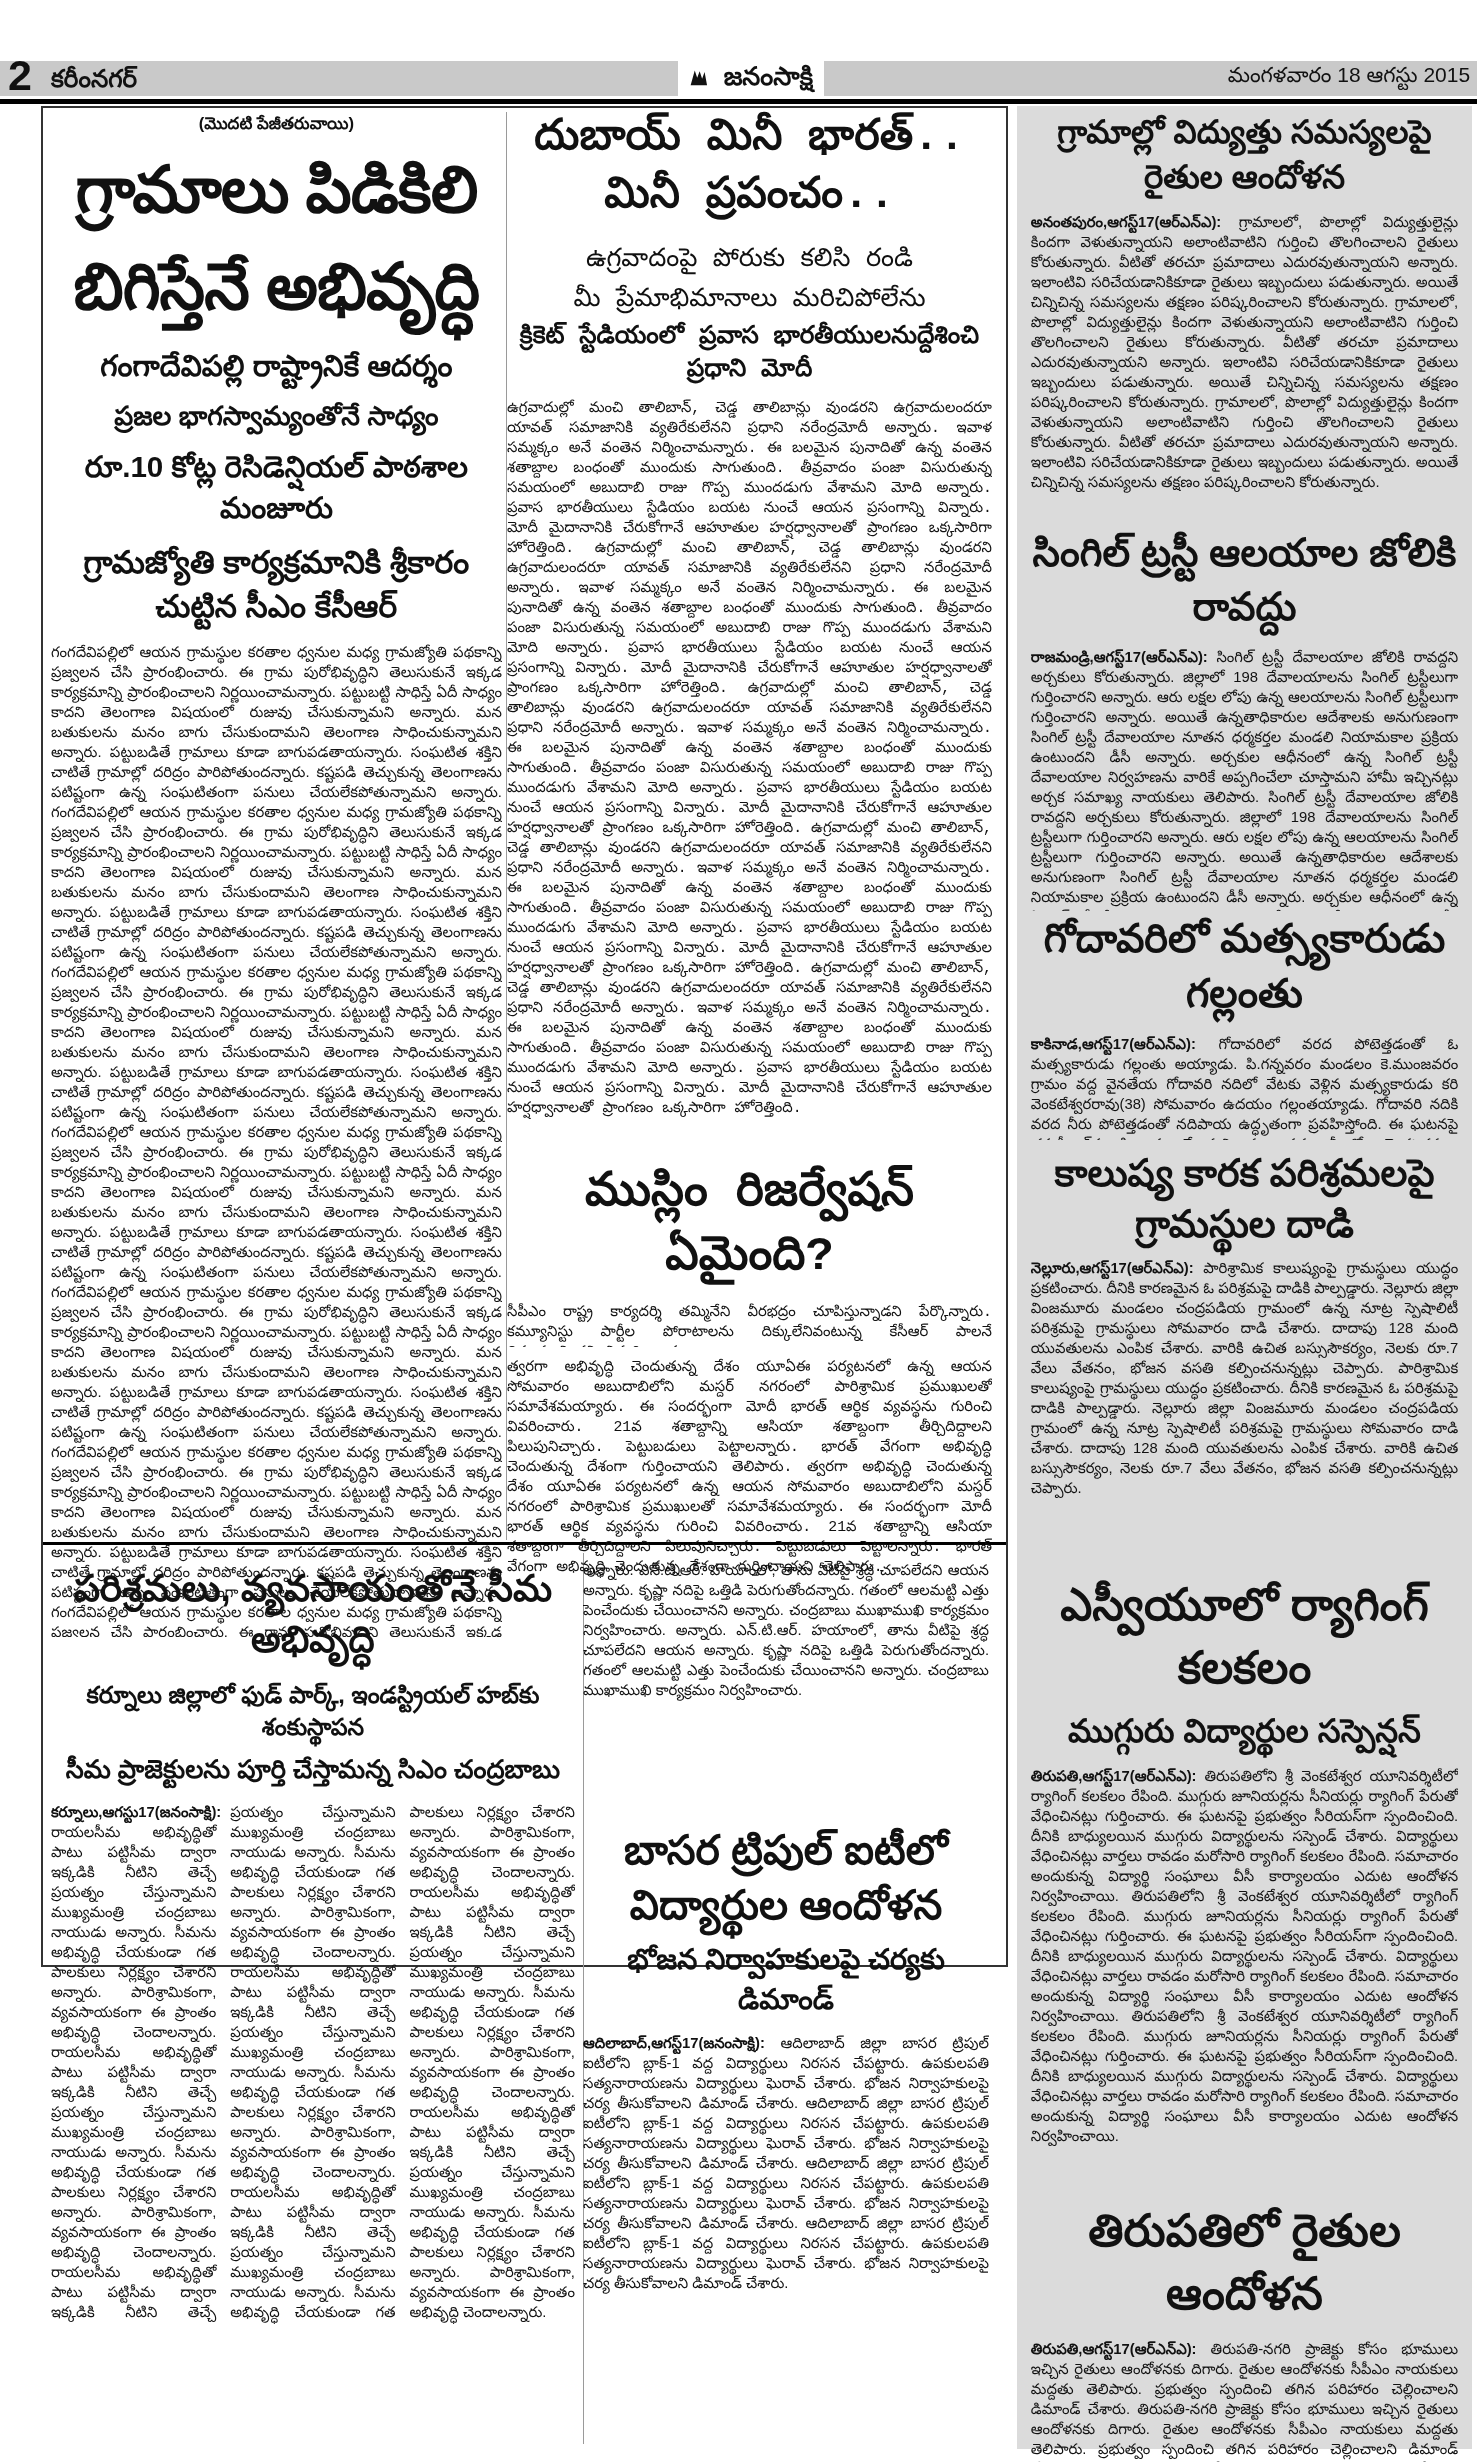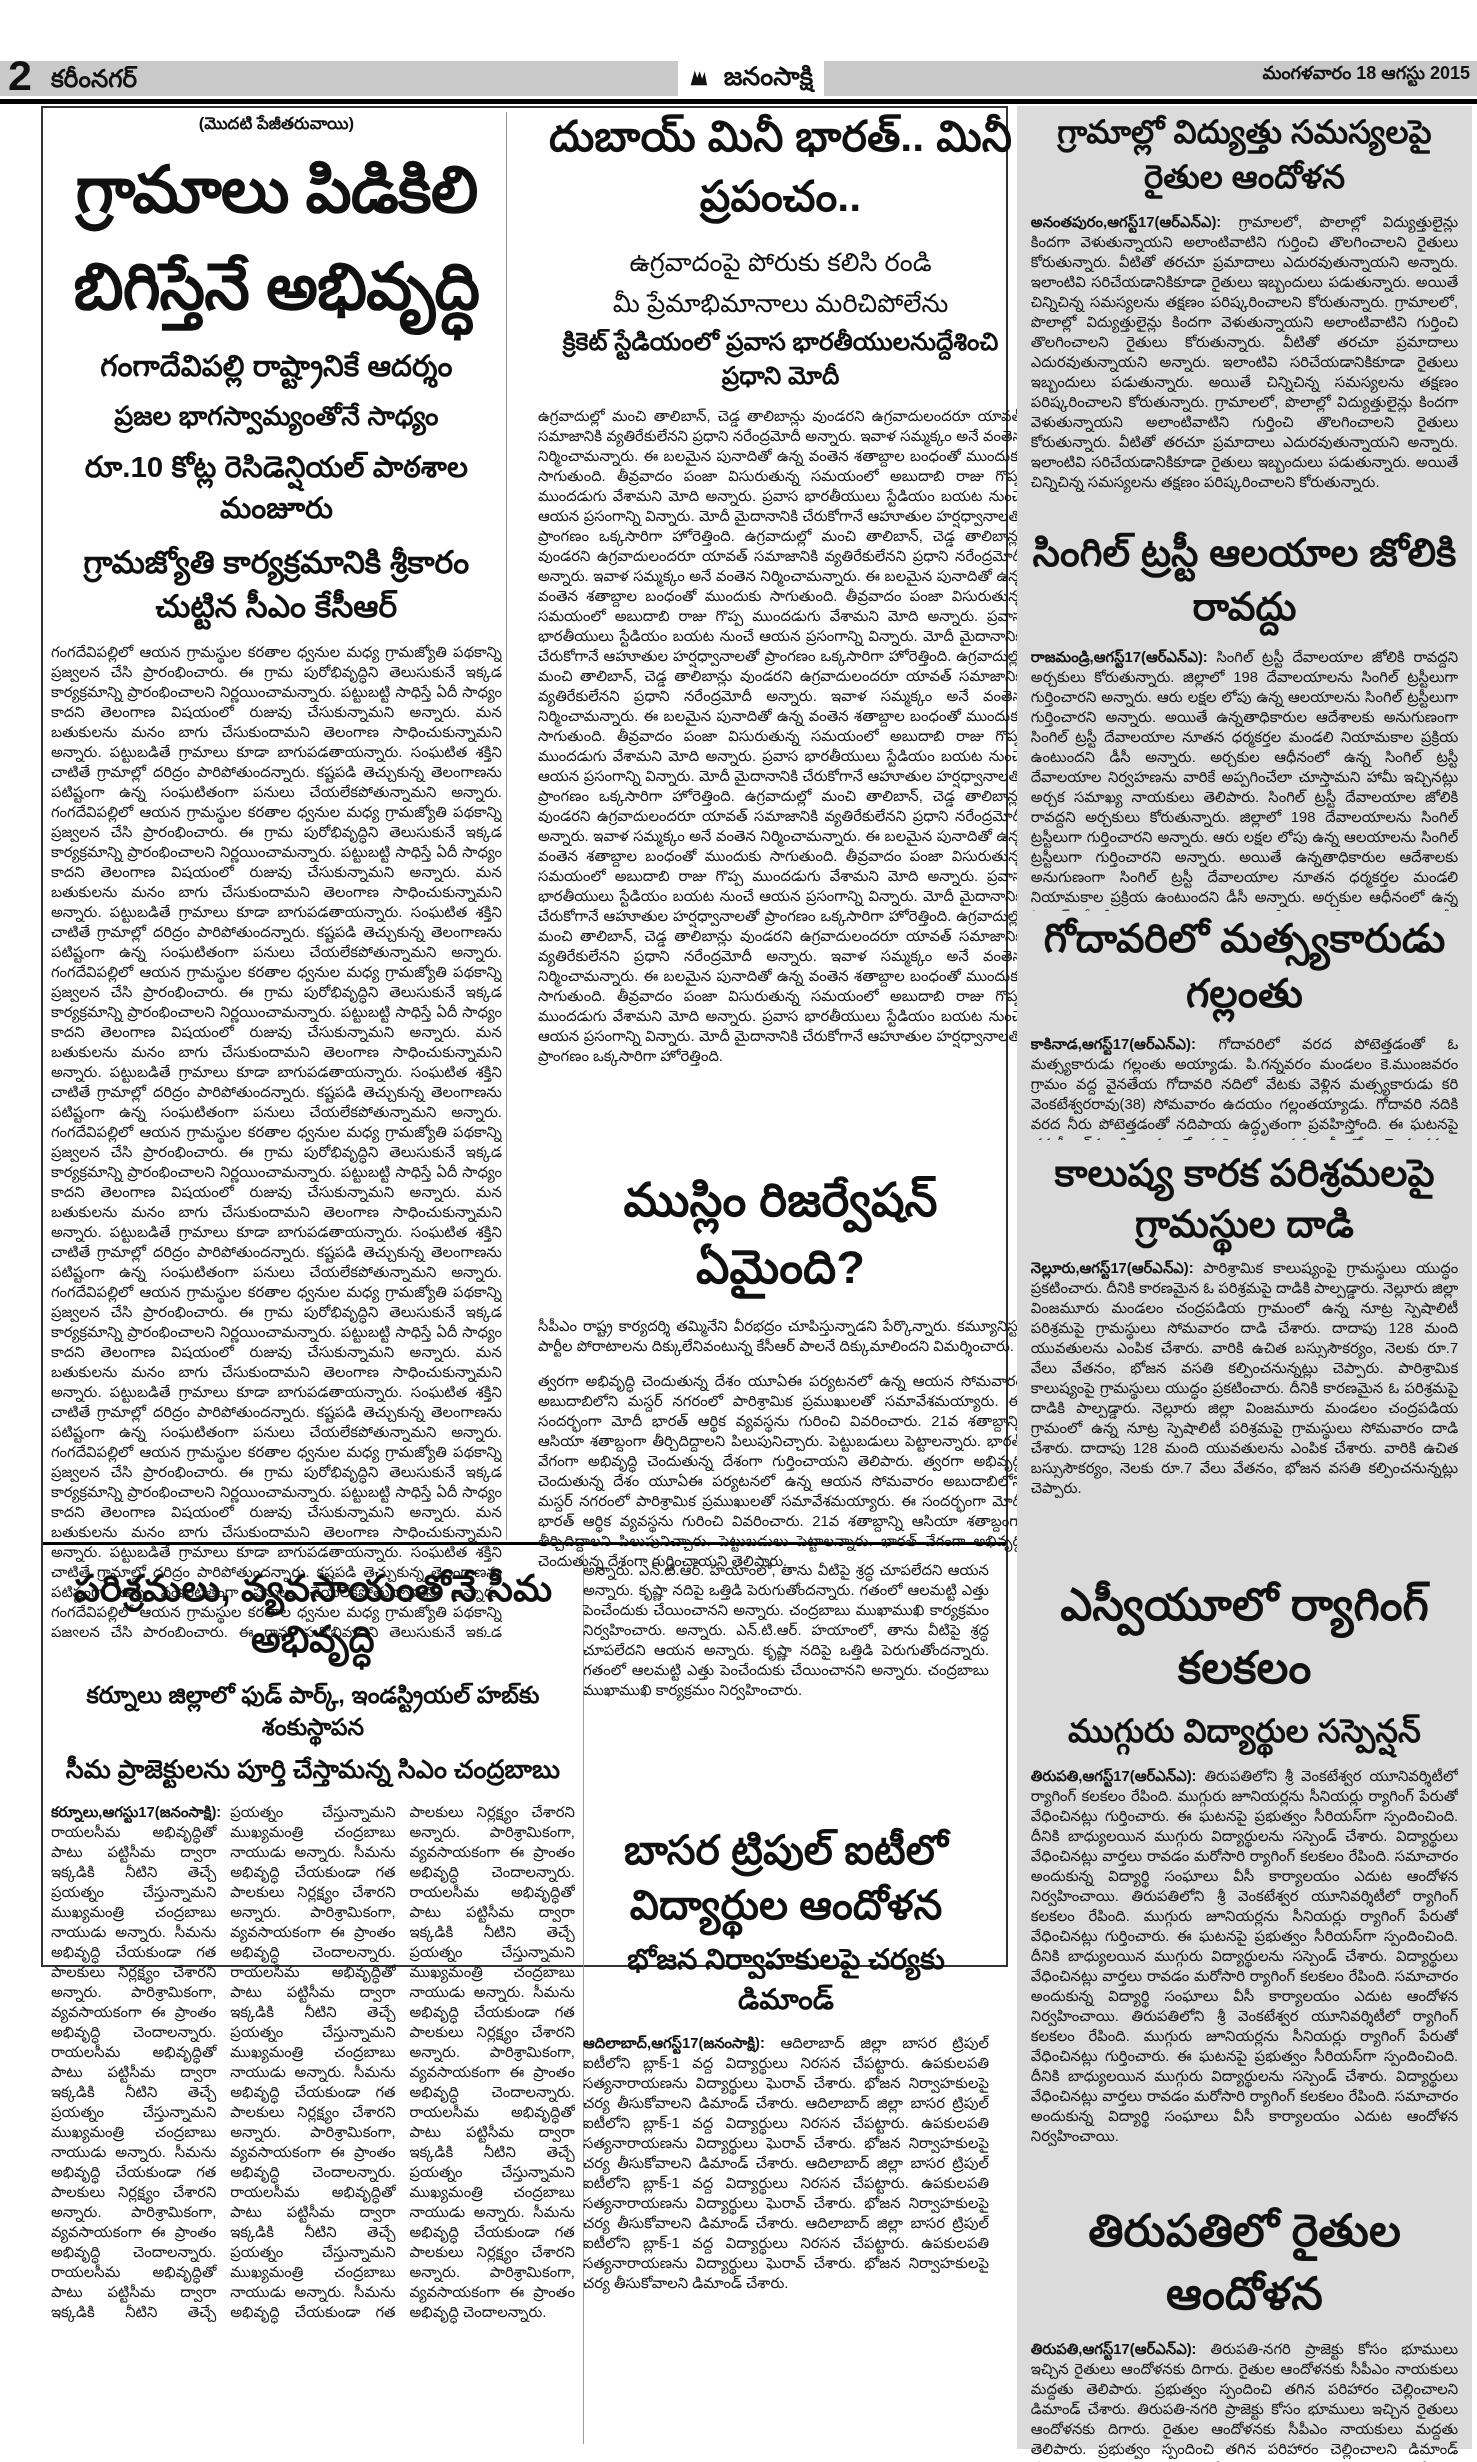--- a/index.html
+++ b/index.html
@@ -6,29 +6,29 @@
   #page{position:relative;width:1478px;height:2463px;background:#ffffff;
         font-family:"Liberation Sans", sans-serif;color:#111;overflow:hidden;}
   
   .hdr-bar{position:absolute;left:0;top:61px;width:1478px;height:35px;background:#c9c9c9;}
   .hdr-gap{position:absolute;left:678px;top:61px;width:146px;height:35px;background:#ffffff;}
   .hdr-rule{position:absolute;left:0;top:99px;width:1478px;height:4.9px;background:#000;}
   .pgnum{position:absolute;left:7.9px;top:51px;font-size:43px;font-weight:800;}
   .section-name{position:absolute;left:51px;top:65px;font-size:24.6px;font-weight:700;}
   .masthead{position:absolute;left:678px;top:63px;width:146px;height:33px;display:flex;align-items:center;justify-content:center;gap:15px;}
   .masthead .mtxt{font-size:25.6px;font-weight:800;}
-  .hdr-date{position:absolute;right:7.9px;top:63px;font-size:18px;font-weight:700;}
+  .hdr-date{position:absolute;right:7.9px;top:63px;font-size:21px;font-weight:400;}
   
   .main-box{position:absolute;left:41px;top:106px;width:967px;height:1861px;border:2px solid #333;box-sizing:border-box;}
   .vrule-ab{position:absolute;left:463px;top:3.9px;width:1px;height:1428px;background:#9a9a9a;}
   .hrule-mid{position:absolute;left:0px;top:1434px;width:963px;height:3px;background:#000;}
   .vrule-cd{position:absolute;left:540px;top:1445px;width:1px;height:891px;background:#9a9a9a;}
   
   .colA{position:absolute;left:7.9px;top:3.9px;width:451px;}
-  .colB{position:absolute;left:495px;top:3.9px;width:485px;}
+  .colB{position:absolute;left:464px;top:3.9px;width:485px;font-family:Liberation Mono, monospace;}
   .colC{position:absolute;left:7.9px;top:1446px;width:524px;}
   .colD{position:absolute;left:540px;top:1446px;width:406px;}
   
   .note{text-align:center;font-size:16.7px;font-weight:700;margin:2px 0 3.9px 0;}
   .h-feature{font-size:65px;line-height:97px;font-weight:800;text-align:center;letter-spacing:-1px;margin:0;}
   .sub-c{text-align:center;font-weight:700;margin:0;}
   .body-txt{font-size:14.8px;line-height:20px;text-align:justify;overflow:hidden;}
   .dl{font-weight:700;}
   .h-mid{font-weight:800;text-align:center;margin:0;}
   .sb-art{padding:0 2px;}

